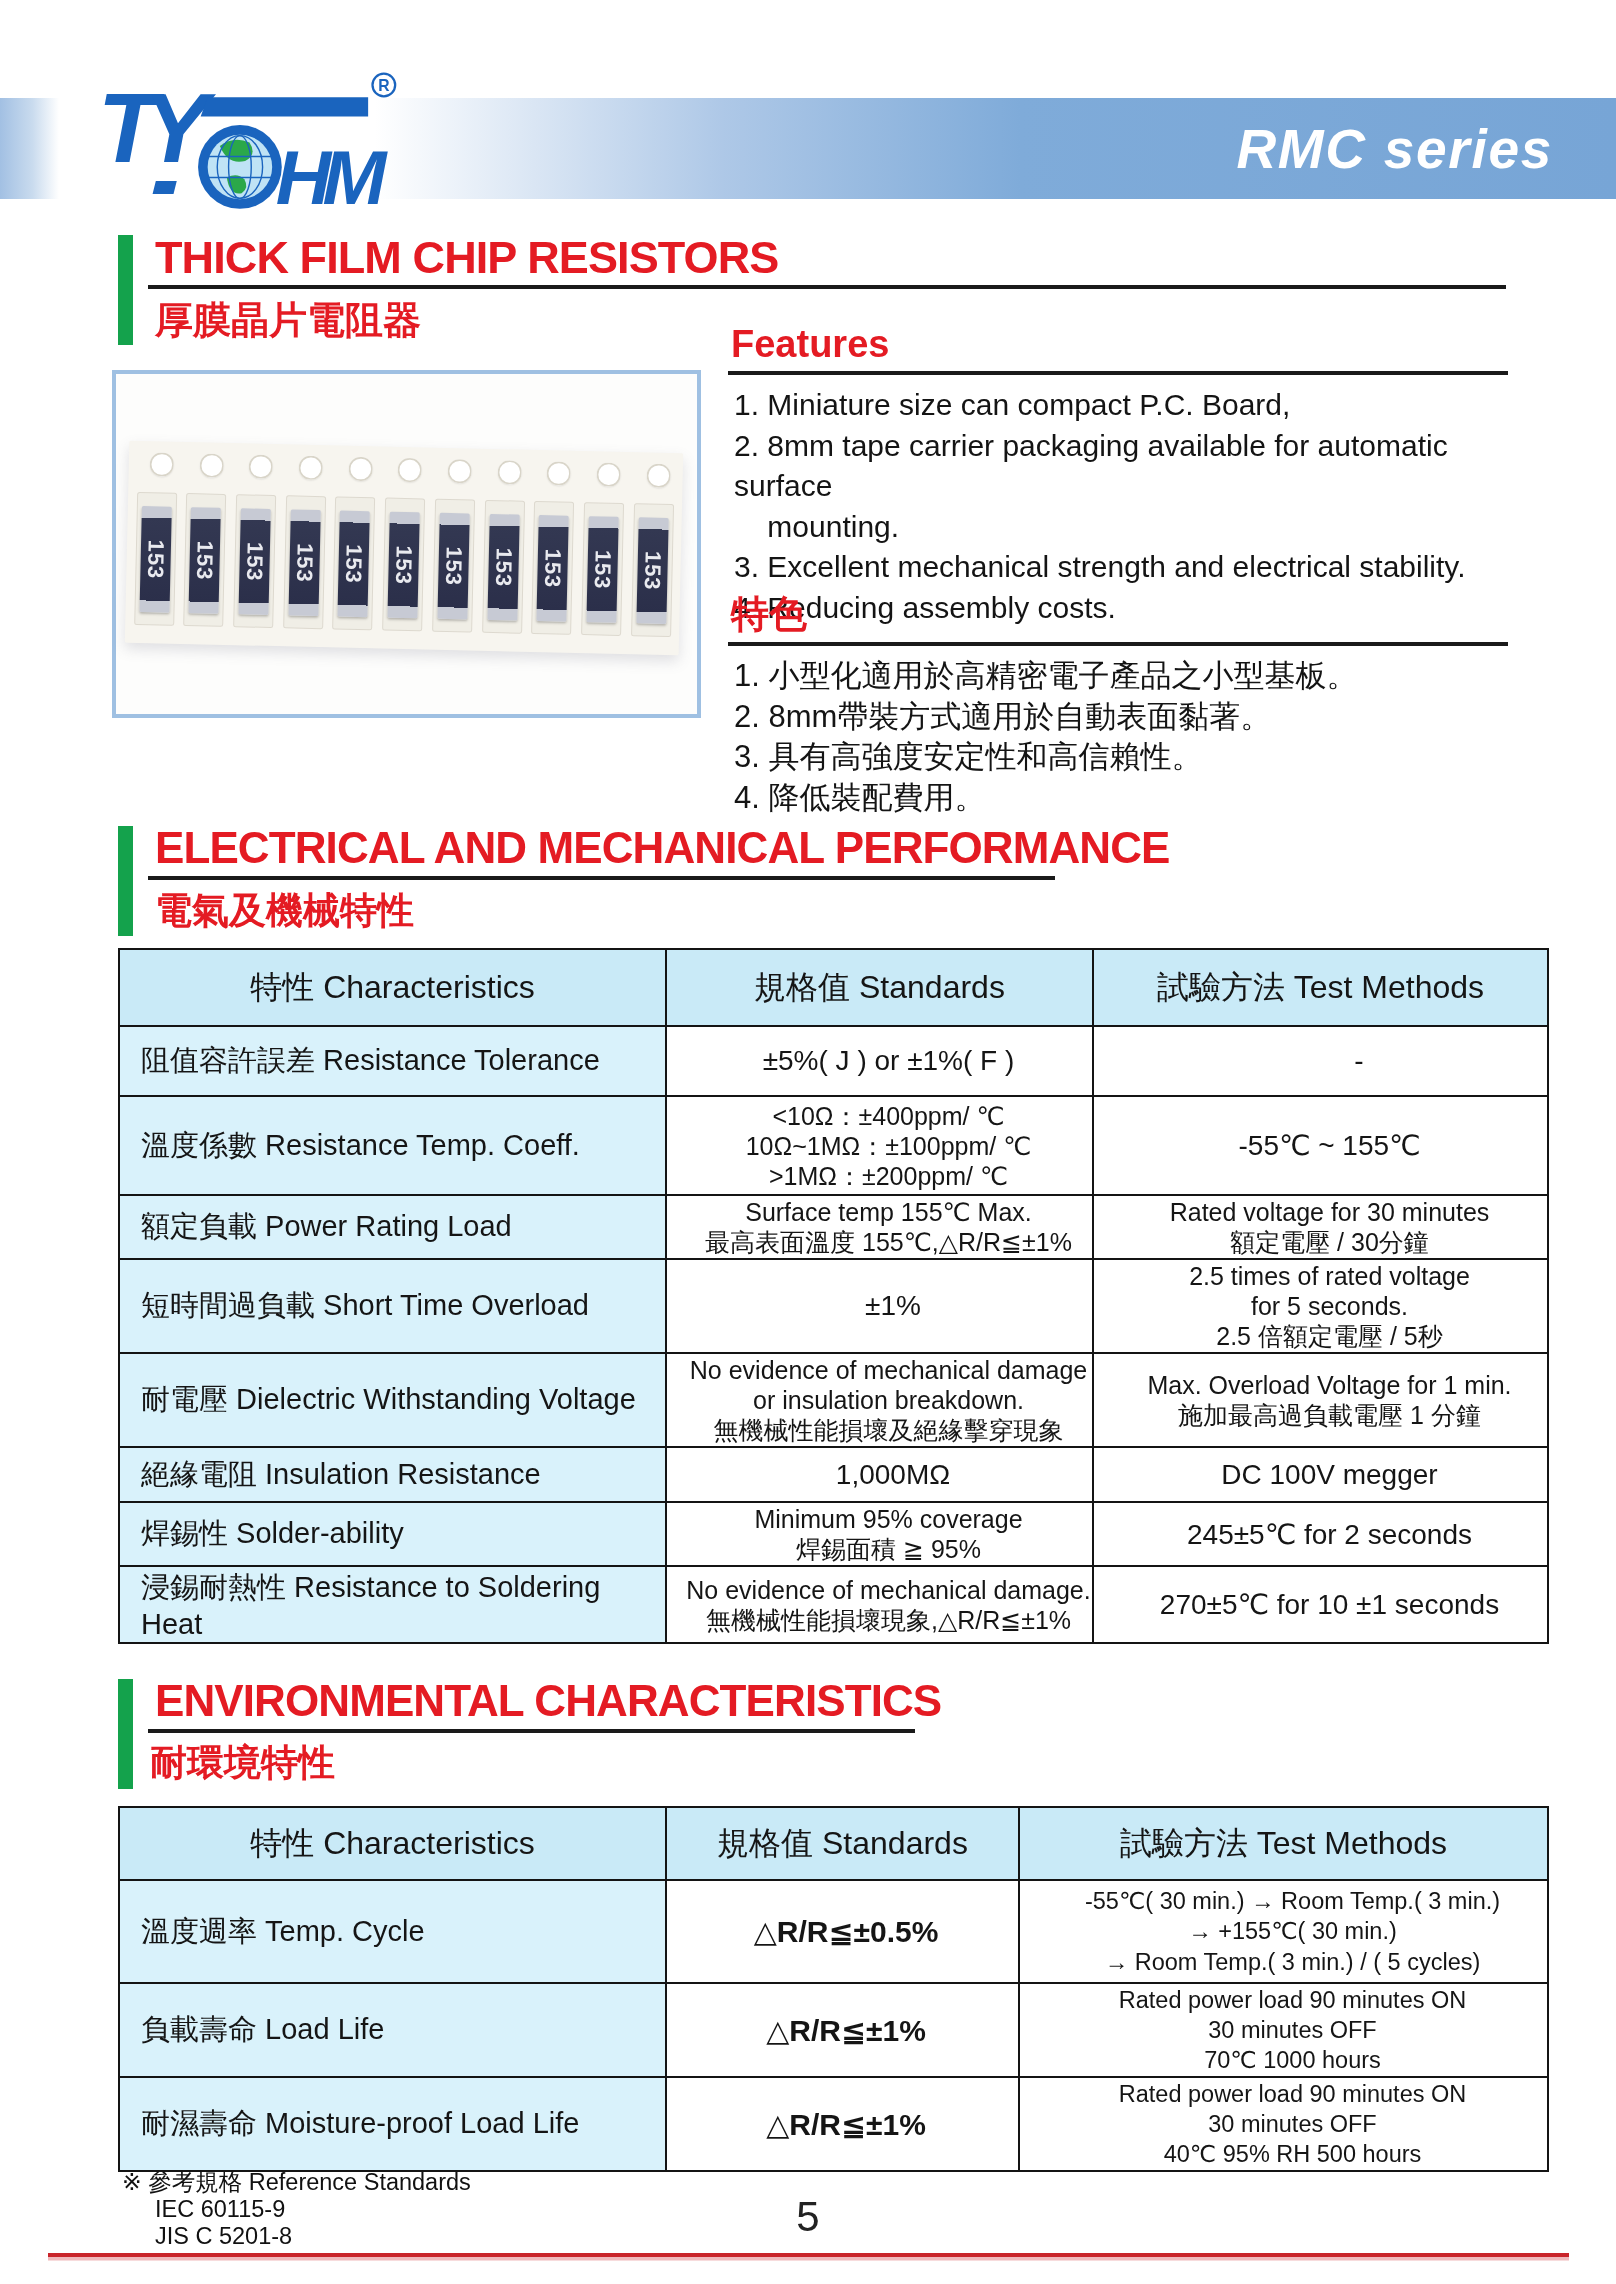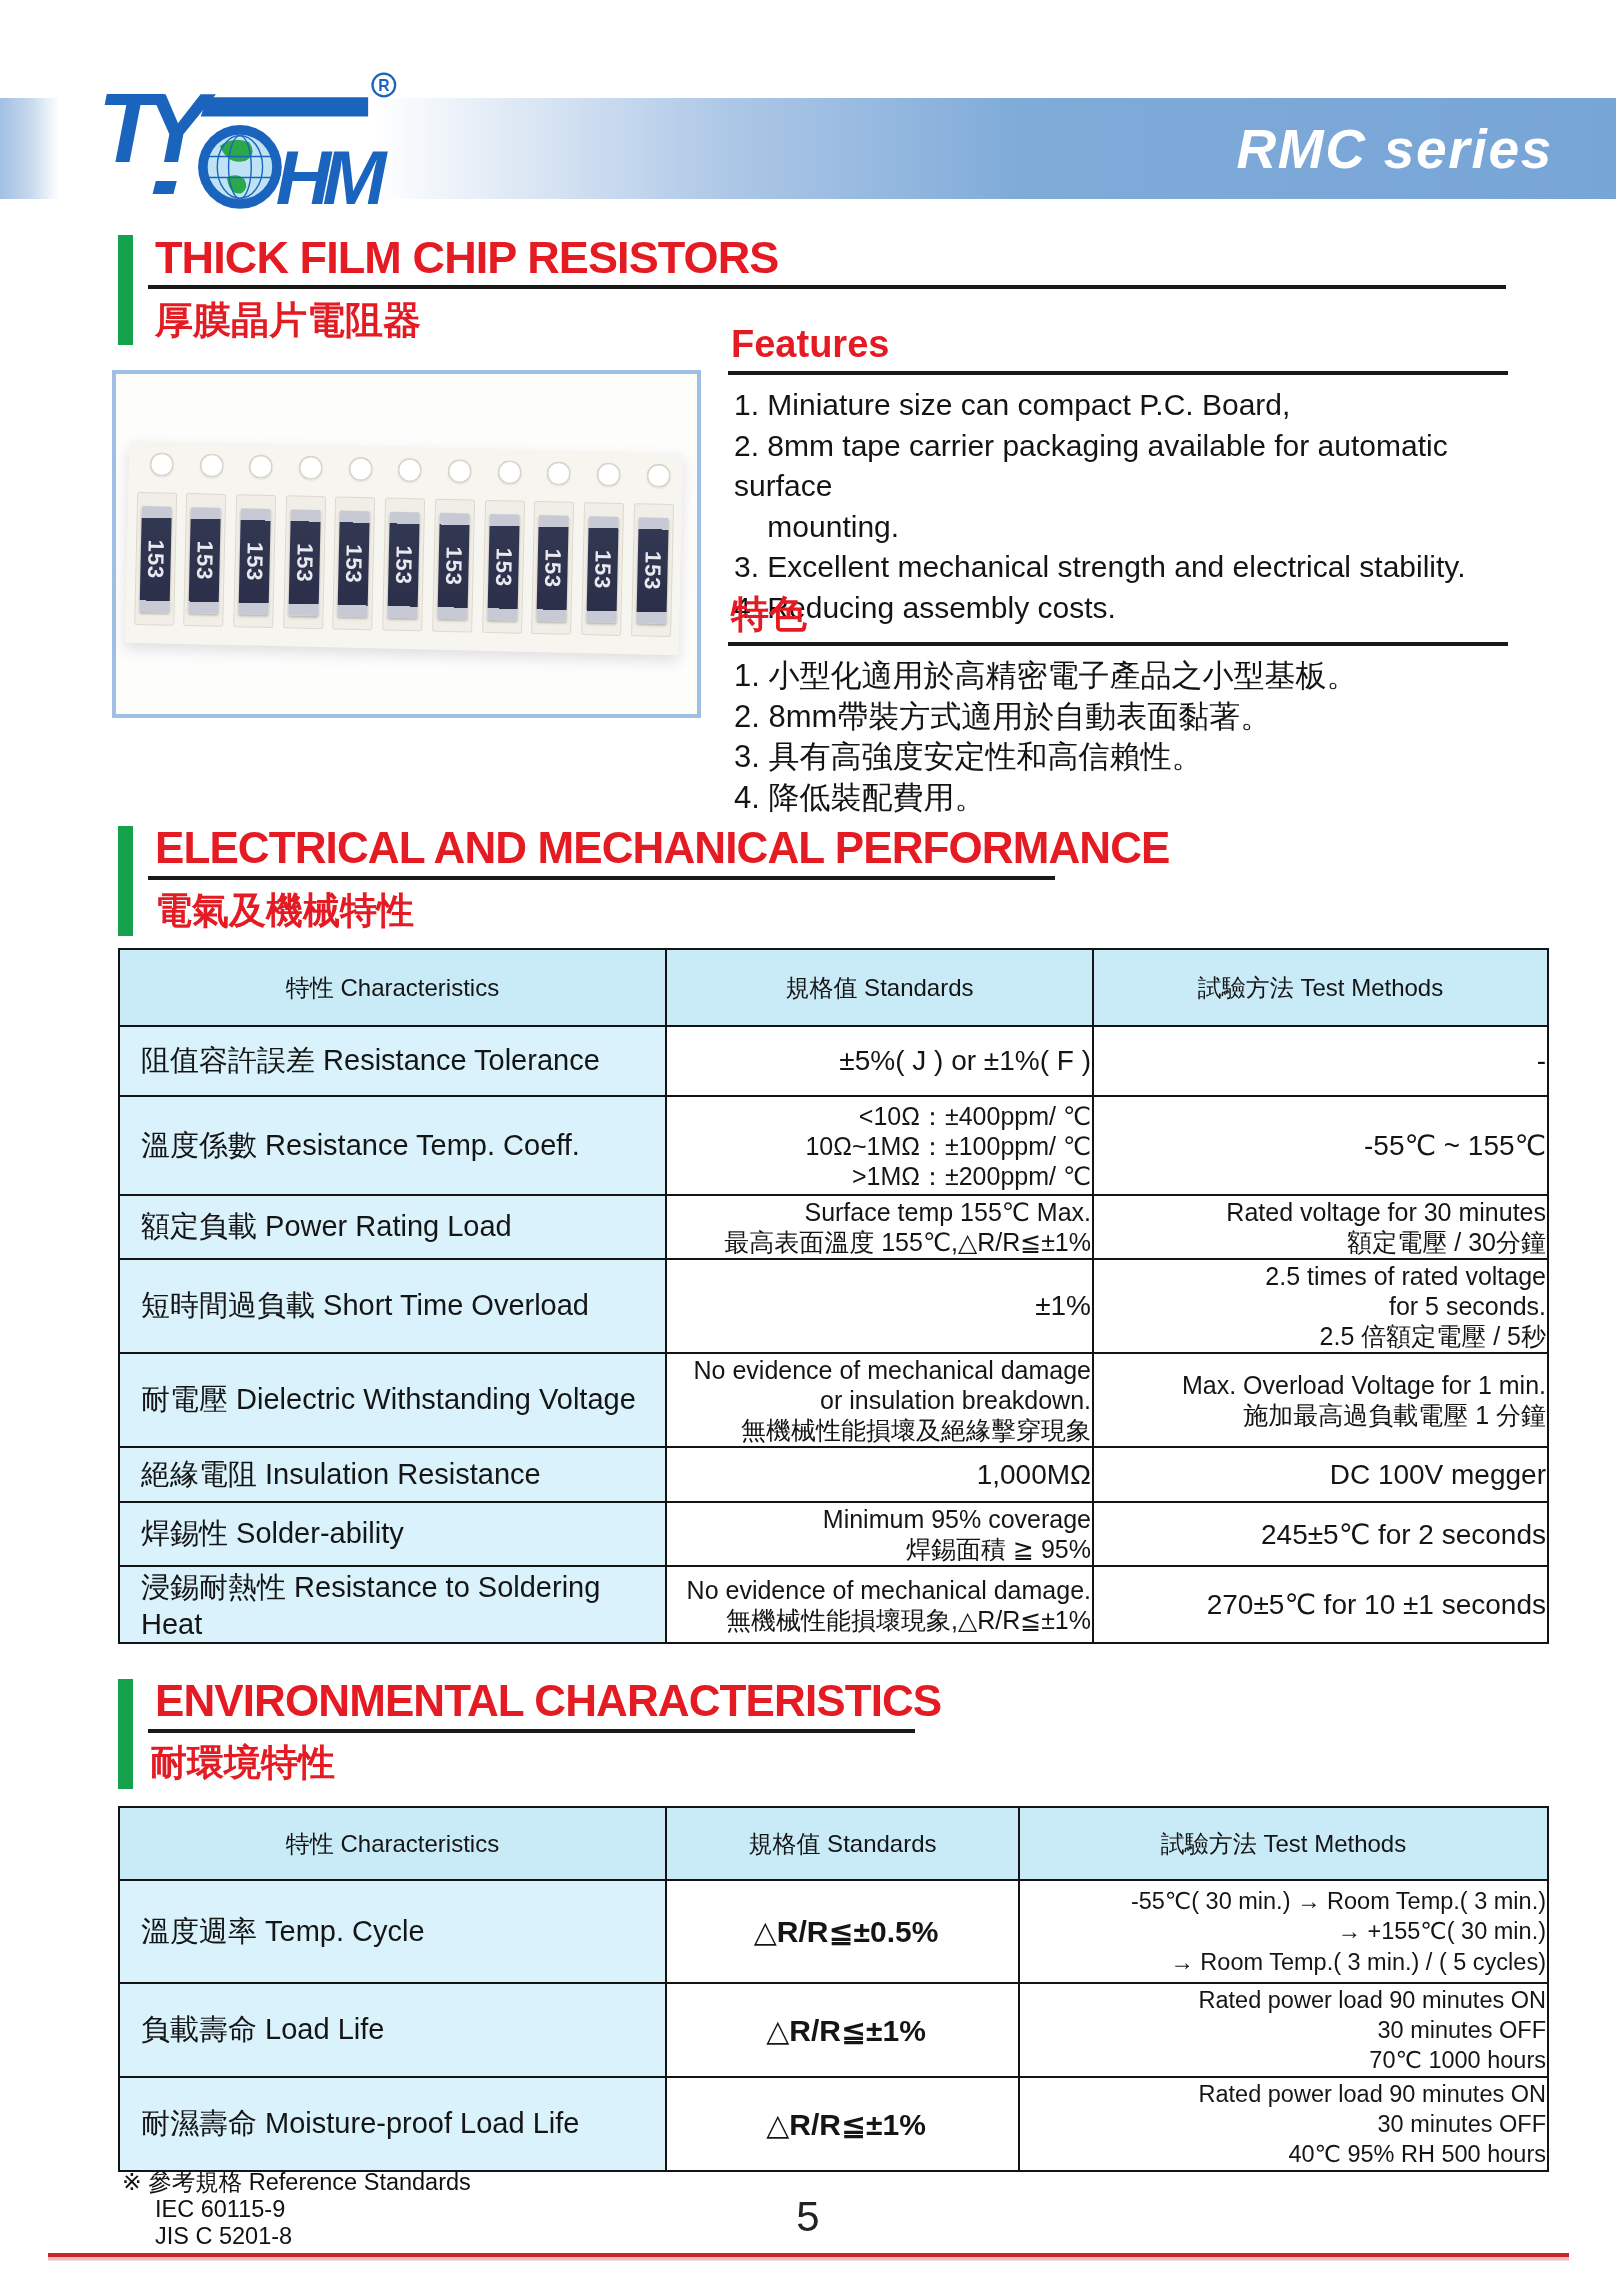--- a/index.html
+++ b/index.html
@@ -39,23 +39,23 @@
               letter-spacing:0.9px;}
 
   
   .list-item{color:#141414;}
   .latin .list-item{font-size:30px;line-height:1.35;padding-left:0;}
   .cjk .list-item{font-size:31px;line-height:1.31;}
 
   
   table.spec{border-collapse:collapse;table-layout:fixed;}
   table.spec th,table.spec td{border:2.6px solid #141414;vertical-align:middle;box-sizing:border-box;}
-  table.spec th{background:#c9eaf7;font-weight:normal;font-size:24px;text-align:center;}
+  table.spec th{background:#c9eaf7;font-weight:normal;font-size:32px;text-align:center;}
   td.c1{background:#d9f2fb;font-size:29px;padding-left:21px;text-align:left;}
-  td.c2,td.c3{background:#ffffff;font-size:28px;padding-left:19px;text-align:right;}
+  td.c2,td.c3{background:#ffffff;font-size:28px;padding-left:19px;text-align:center;}
   td.sm{font-size:25px;line-height:1.2;}
   #env-table td.c3{font-size:23.5px;line-height:1.28;}
   #env-table td.c2{text-align:center;font-weight:bold;font-size:30px;padding-left:8px;}
 
   
   .foot-line{font-size:23.5px;line-height:27px;color:#111;}
   .foot-indent{padding-left:33px;}
   .page-num{left:0;width:1616px;text-align:center;font-size:42px;color:#222;}
   .bottom-rule{height:3.5px;background:#c9252b;box-shadow:0 3.5px 0 #f0b9bc;}
 </style>

